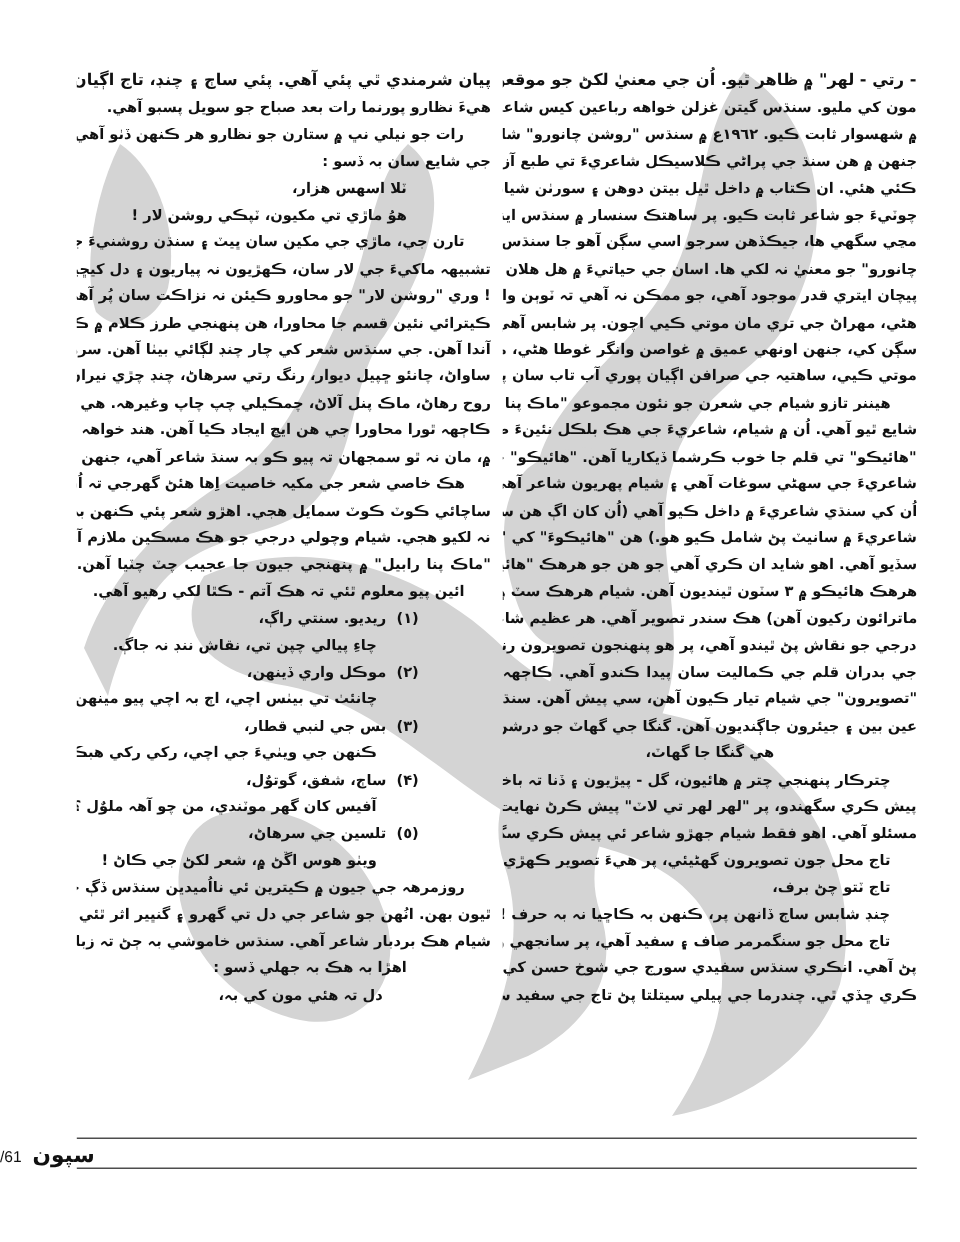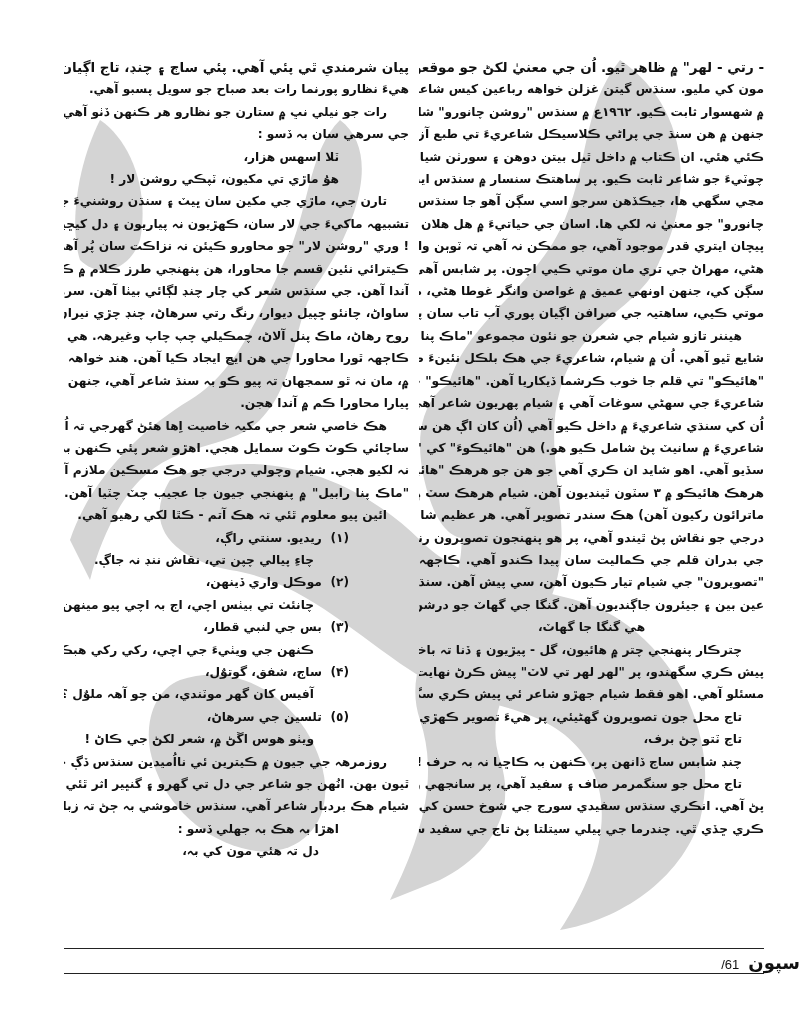--- a/index.html
+++ b/index.html
@@ -14,21 +14,21 @@
   .ln.j { text-align:justify; text-align-last:justify; }
   .ln.ind { padding-right:22px; }
   .ln.c { text-align-last:center; }
   .ln.poem { padding-right:70px; }
   .ln.poem2 { padding-right:90px; }
   .ln.num { padding-right:60px; }
   .ln.numtxt { padding-right:95px; }
   .ln.heading { font-size:13.5px; }
   .rule-top { position:absolute; left:64px; width:700px; top:948px; height:0; border-top:1.6px solid #222; }
   .rule-bot { position:absolute; left:64px; width:700px; top:973px; height:0; border-top:1.6px solid #222; }
-  .footer { position:absolute; left:0; width:800px; top:952px; text-align:right; direction:rtl; }
+  .footer { position:absolute; left:0; width:800px; top:952px; text-align:left; direction:rtl; }
   .footer .mag { font-size:18px; font-weight:bold; font-family:"DejaVu Sans", sans-serif; }
   .footer .pg { font-size:13px; font-family:"Liberation Sans", sans-serif; margin-right:4px; direction:ltr; unicode-bidi:embed; }
 </style>
 </head>
 <body>
 
 <svg class="watermark" viewBox="0 0 700 880" xmlns="http://www.w3.org/2000/svg">
   <g fill="#d4d4d4">
     <path d="M560 0 C620 40 640 120 600 200 C580 250 520 260 500 330 C480 400 520 470 490 540 C470 600 420 640 440 700 C460 760 420 800 380 820 L330 840 C360 780 380 720 360 660 C340 600 390 560 400 500 C410 440 370 380 390 320 C410 260 470 230 500 170 C530 110 520 50 560 0 Z"></path>
     <path d="M280 60 C320 90 300 160 260 220 C230 260 240 320 200 360 C170 390 120 380 80 420 C60 440 40 480 30 520 L10 480 C30 420 80 370 130 340 C180 310 200 250 230 190 C250 140 250 90 280 60 Z"></path>
@@ -76,33 +76,32 @@
     <div class="ln ind">چنڊ شابس ساڄ ڏانهن پر، ڪنهن بہ ڪاڇيا نہ بہ حرف !</div>
     <div class="ln j ind">تاج محل جو سنگمرمر صاف ۽ سفيد آهي، پر سانجهي وقت سيتل</div>
     <div class="ln j">پڻ آهي. انڪري سنڌس سفيدي سورج جي شوخ حسن کي خاموش</div>
     <div class="ln j">ڪري ڇڏي ٿي. چندرما جي پيلي سيتلتا پڻ تاج جي سفيد سيتلتا اڳ</div>
   </div>
 
   <div class="col col-left">
     <div class="ln j heading">پيان شرمندي ٿي پئي آهي. پئي ساڄ ۽ چنڊ، تاج اڳيان لاجواب آهن.</div>
     <div class="ln">هيءَ نظارو پورنما رات بعد صباح جو سويل پسبو آهي.</div>
     <div class="ln ind">رات جو نيلي نڀ ۾ ستارن جو نظارو هر ڪنهن ڏٺو آهي پر شيام</div>
-    <div class="ln">جي سرهي سان بہ ڏسو :</div>
+    <div class="ln">جي شايع سان بہ ڏسو :</div>
     <div class="ln poem">ٽلا اسهس هزار،</div>
     <div class="ln poem">هوُ ماڙي تي مکيون، ٽپڪي روشن لار !</div>
     <div class="ln j ind">تارن جي، ماڙي جي مکين سان ڀيٽ ۽ سنڌن روشنيءَ جي</div>
     <div class="ln j">تشبيهہ ماکيءَ جي لار سان، ڪهڙيون نہ پياريون ۽ دل کيڇيندڙ آهن</div>
     <div class="ln j">! وري "روشن لار" جو محاورو ڪيئن نہ نزاڪت سان پُر آهي. اهڙا</div>
     <div class="ln j">ڪيترائي نئين قسم جا محاورا، هن پنهنجي طرز ڪلام ۾ ڪتب</div>
     <div class="ln j">آندا آهن. جي سنڌس شعر کي چار چنڊ لڳائي بيٺا آهن. سرهي</div>
     <div class="ln j">ساواڻ، چانئو ڇپيل ديوار، رنگ رتي سرهاڻ، چنڊ چڙي نيراڻ، روشن</div>
     <div class="ln j">روح رهاڻ، ماڪ پنل آلاڻ، چمڪيلي چپ چاپ وغيرهہ. هي آهن</div>
     <div class="ln j">ڪاڄهہ ٿورا محاورا جي هن ايڇ ايجاد ڪيا آهن. هند خواهہ سنڌ</div>
     <div class="ln j">۾، مان نہ ٿو سمجهان تہ پيو ڪو بہ سنڌ شاعر آهي، جنهن اهڙا</div>
-    <div class="ln">پيارا محاورا ڪم ۾ آندا هجن.</div>
     <div class="ln j ind">هڪ خاصي شعر جي مکيہ خاصيت اِها هئڻ گهرجي تہ اُن ۾</div>
     <div class="ln j">ساچائي ڪوٽ ڪوٽ سمايل هجي. اهڙو شعر پئي ڪنهن بہ اڳم</div>
     <div class="ln j">نہ لکيو هجي. شيام وچولي درجي جو هڪ مسڪين ملازم آهي. هن</div>
     <div class="ln j">"ماڪ پنا رابيل" ۾ پنهنجي جيون جا عجيب چٽ چٽيا آهن.</div>
     <div class="ln ind">ائين پيو معلوم ٿئي تہ هڪ آتم - ڪٿا لکي رهيو آهي.</div>
 
     <div class="ln num"><span>(١)</span>&nbsp;&nbsp;<span>ريديو. سنتي راڳ،</span></div>
     <div class="ln numtxt">چاءِ پيالي چپن تي، نقاش ننڊ نہ جاڳ.</div>
     <div class="ln num"><span>(٢)</span>&nbsp;&nbsp;<span>موڪل واري ڏينهن،</span></div>
     <div class="ln numtxt">چانئٺ تي بيٺس اچي، اڄ بہ اچي پيو مينهن !</div>

